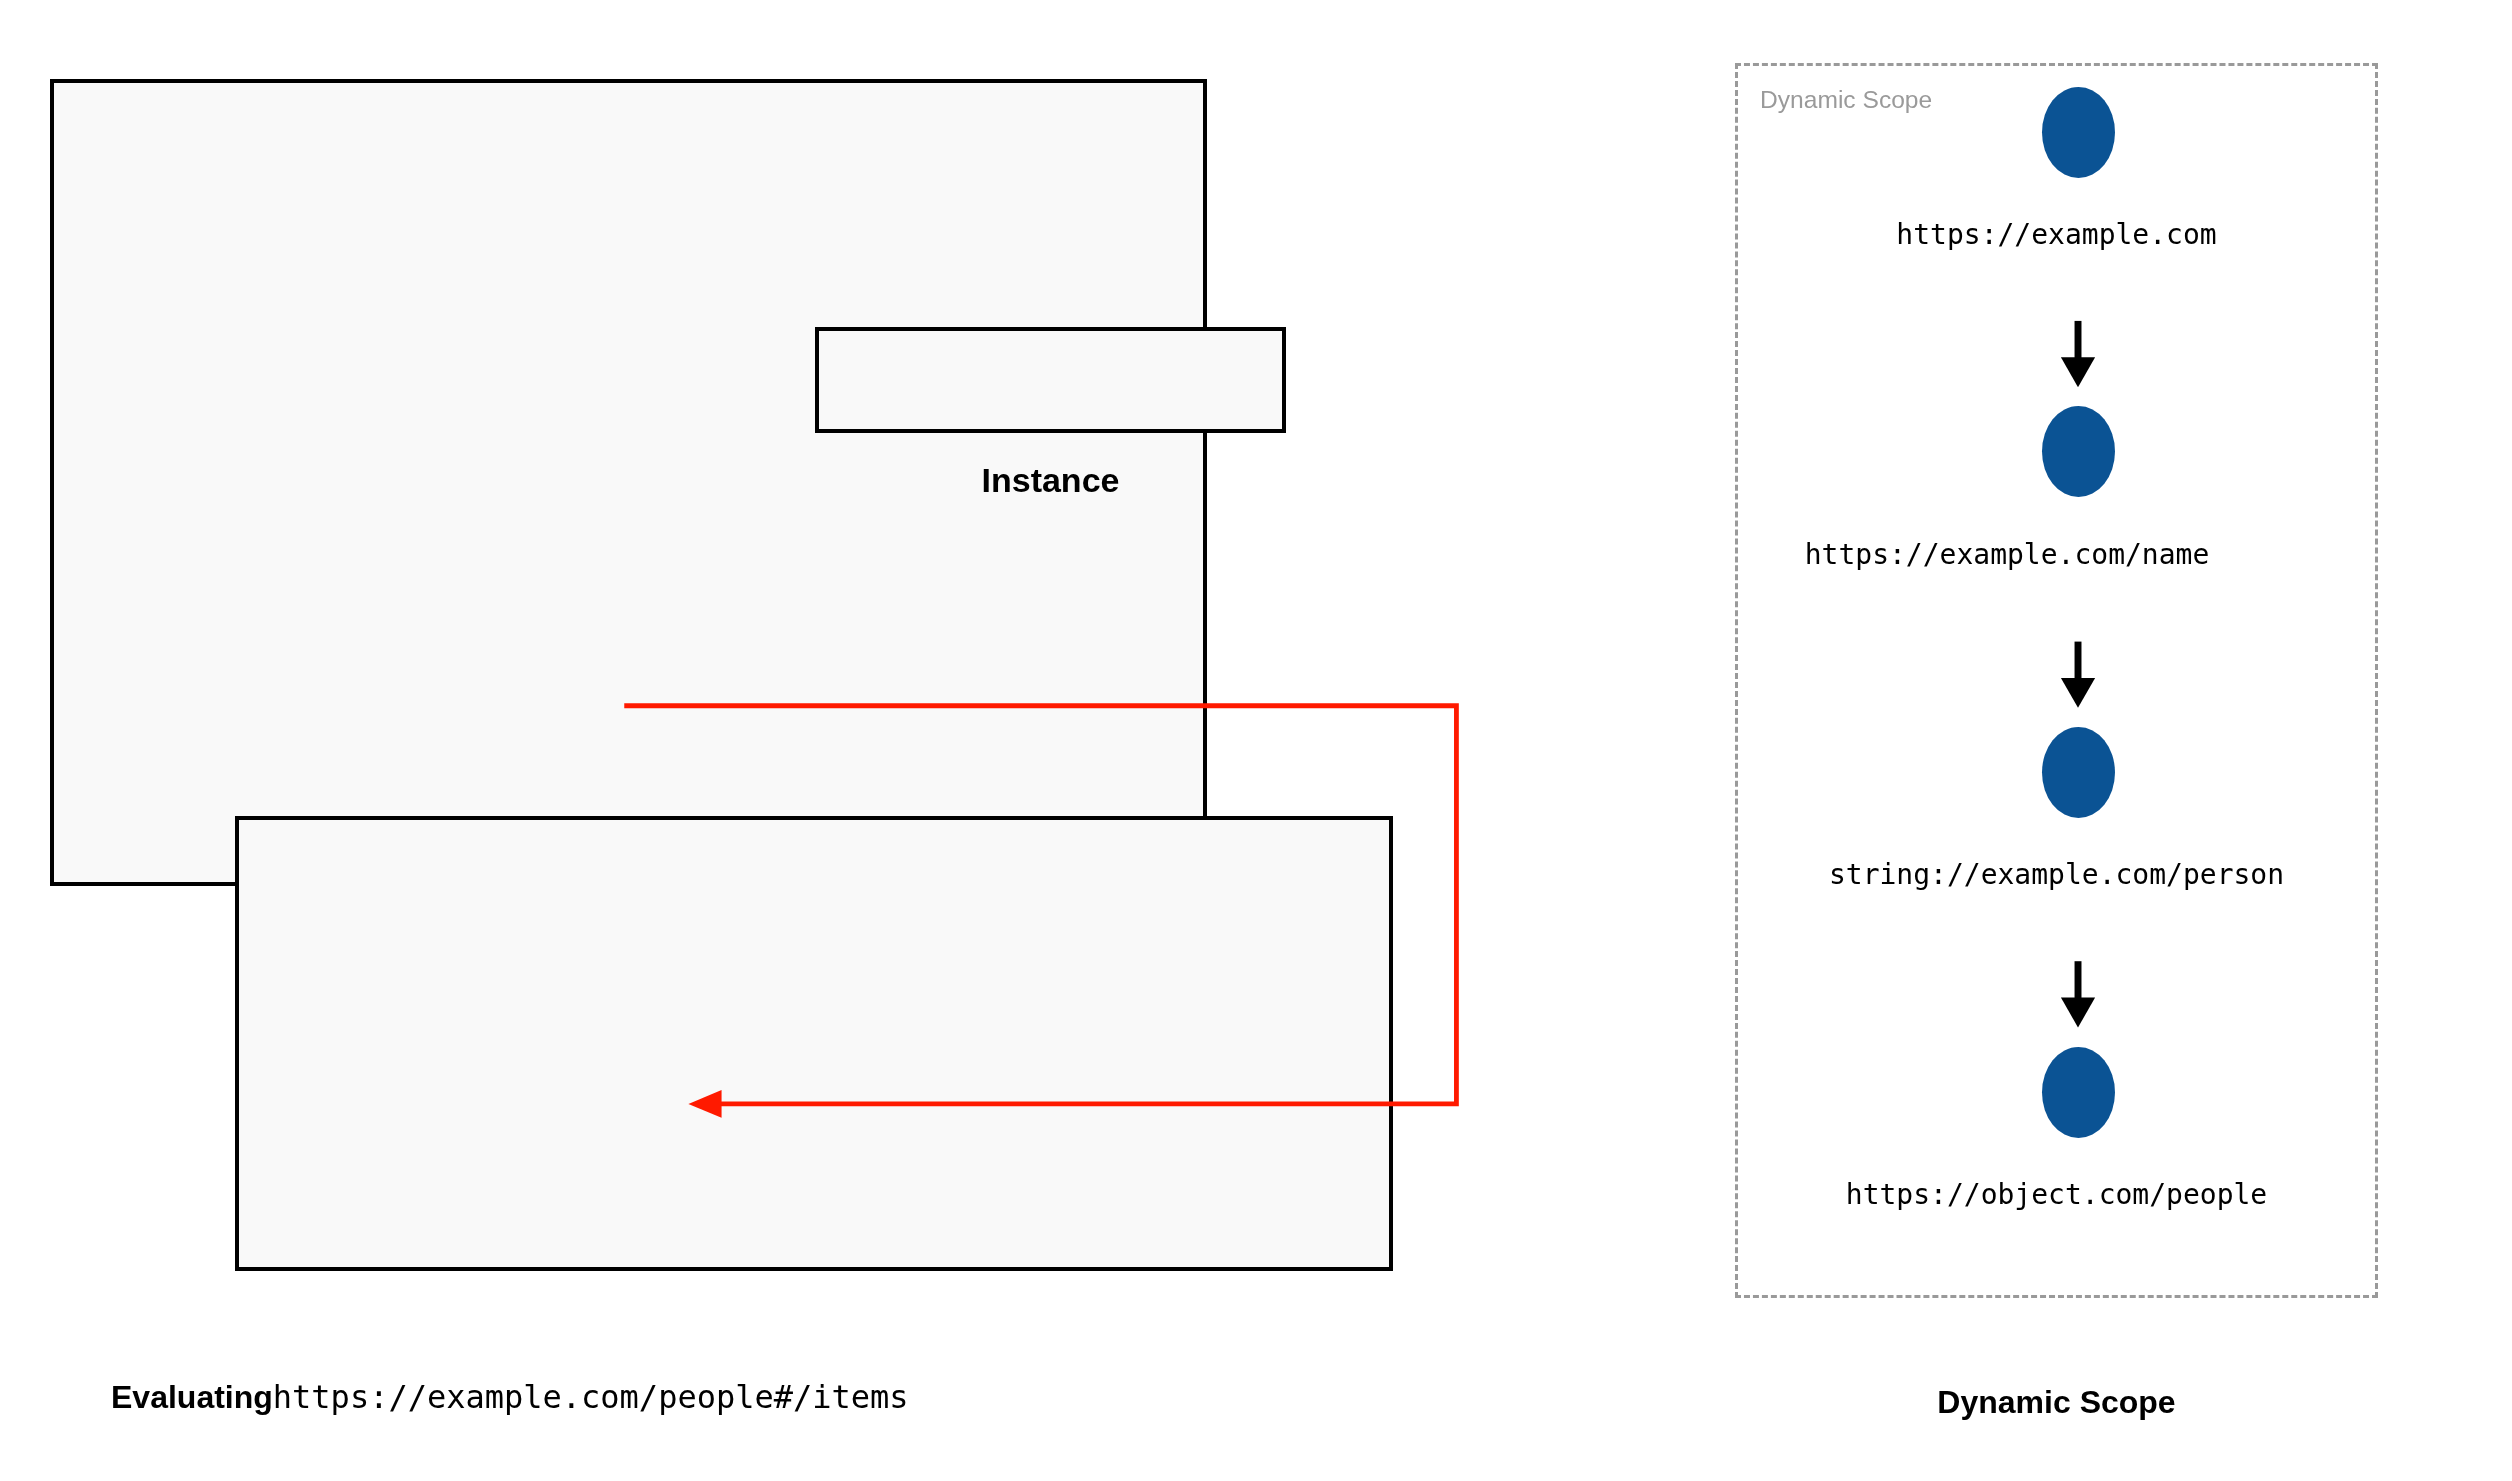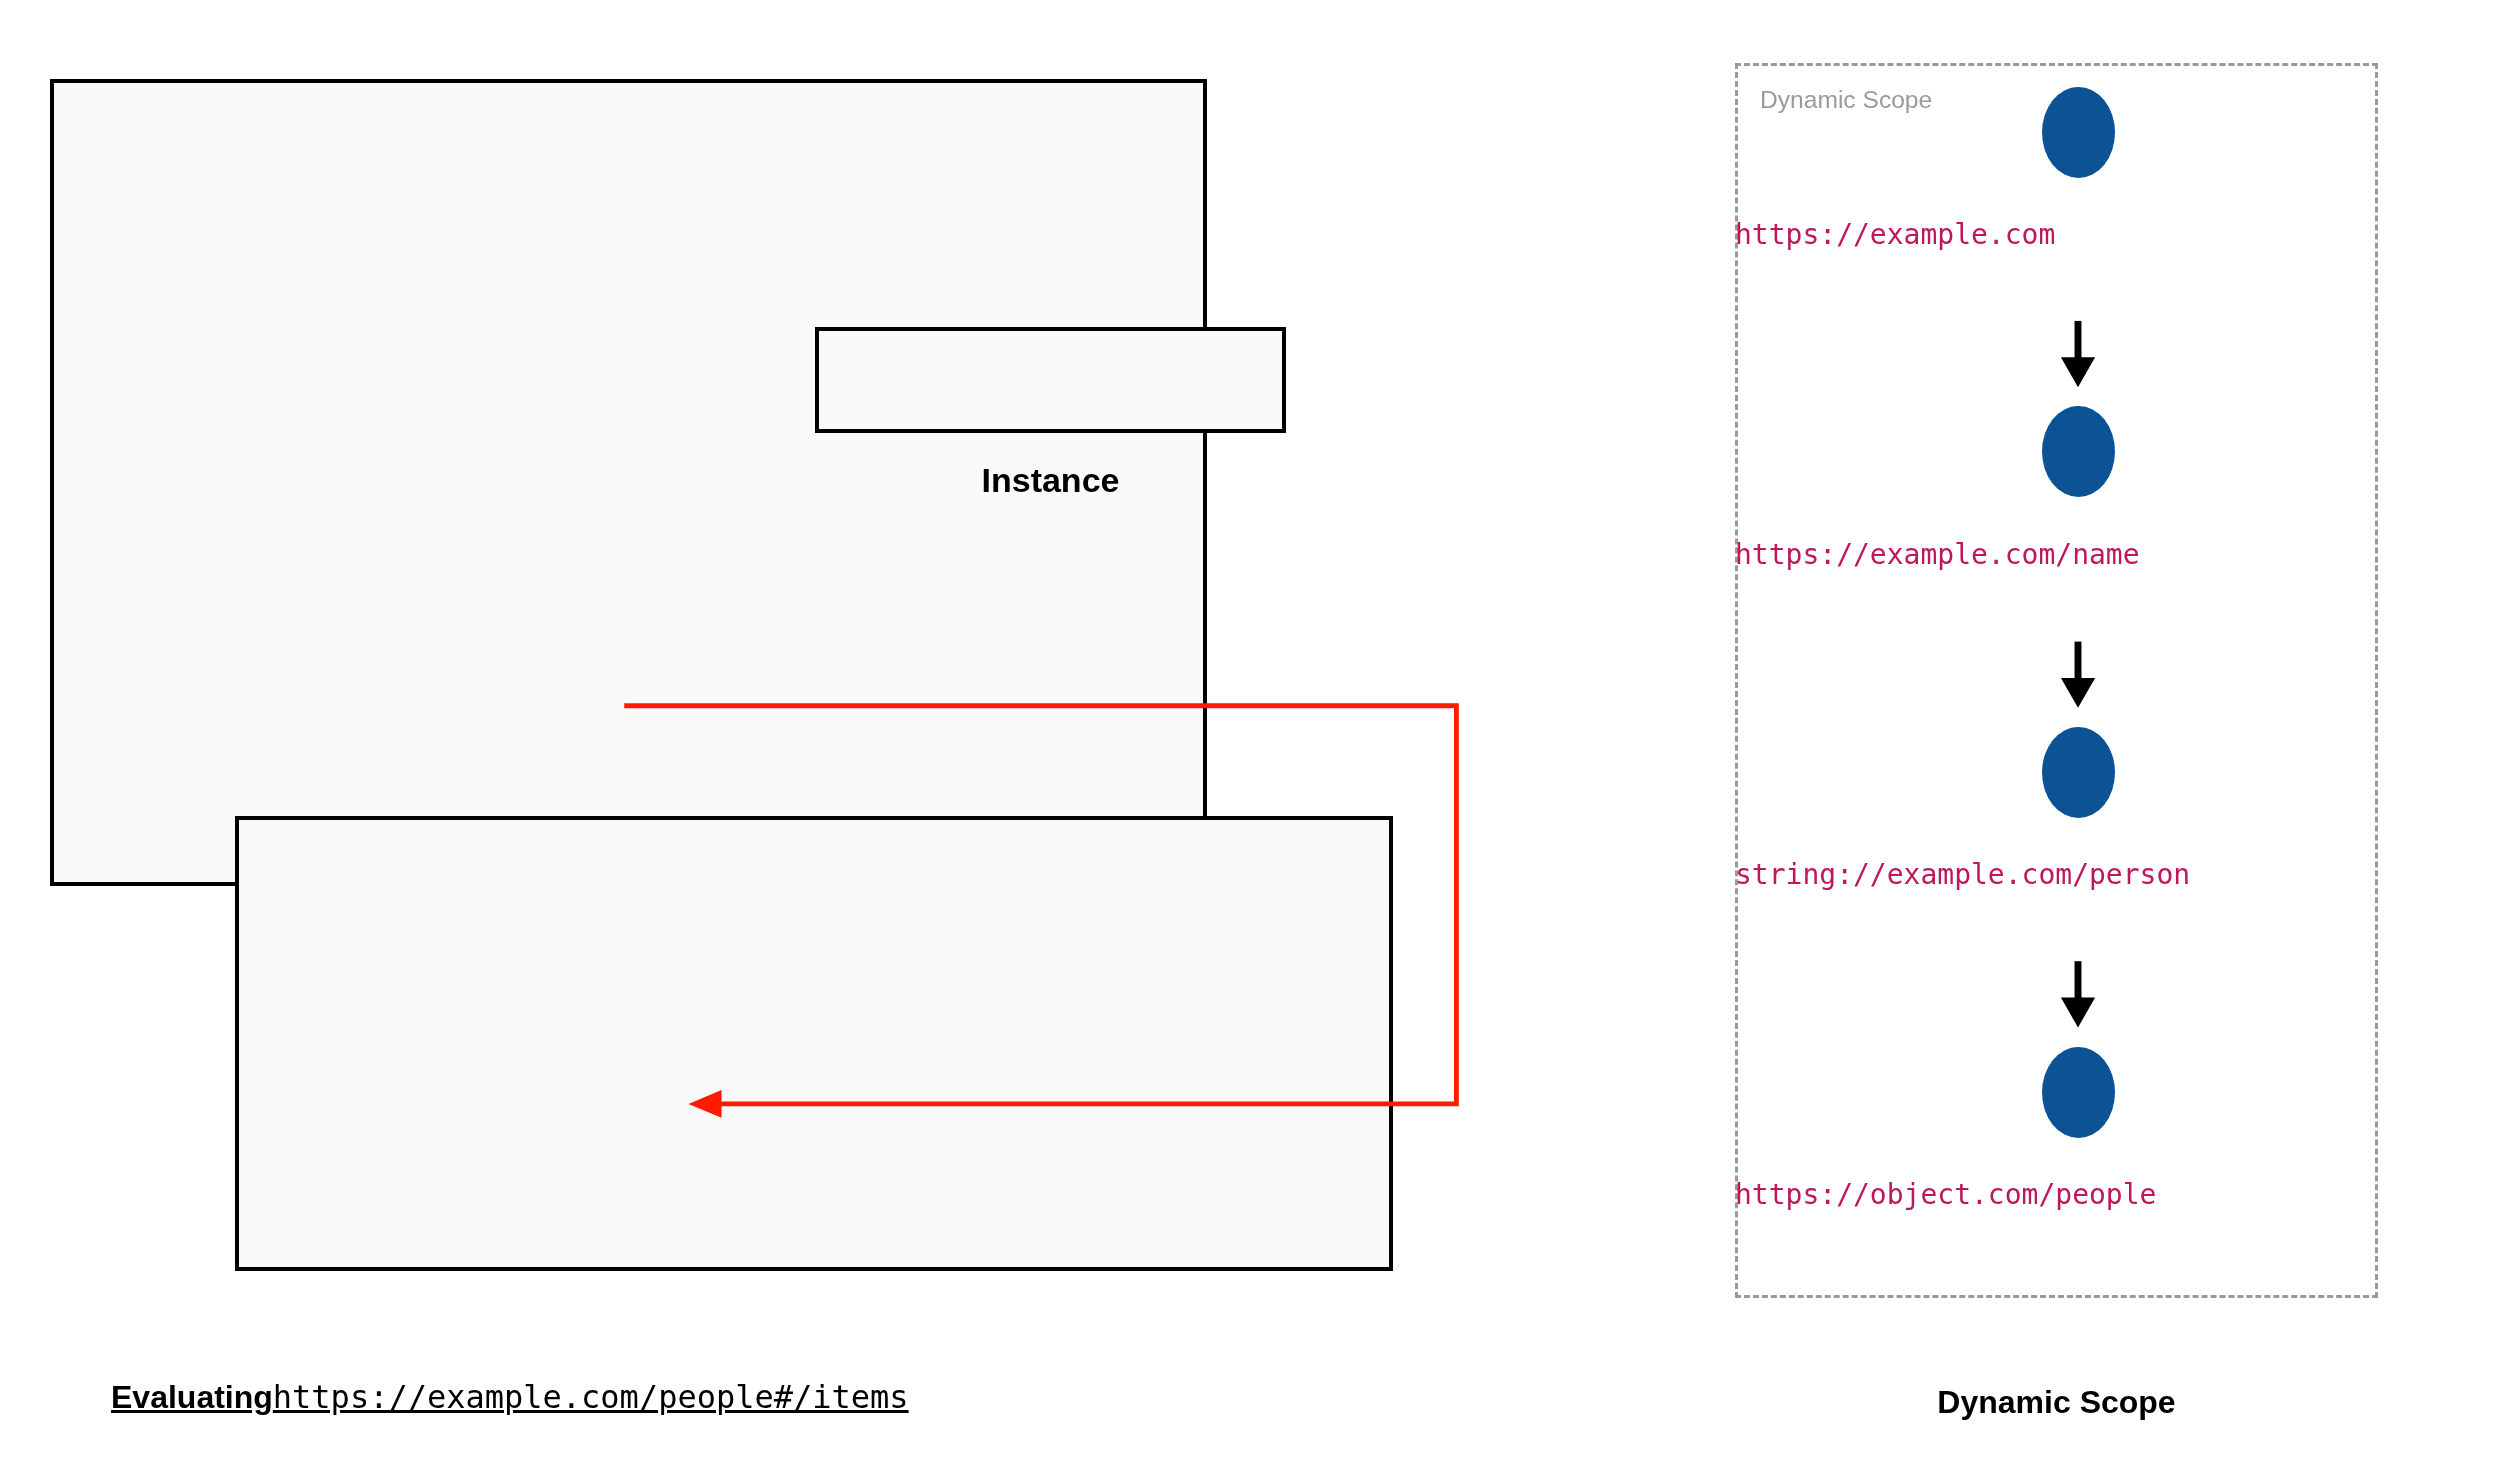--- a/index.html
+++ b/index.html
@@ -104,21 +104,20 @@
 
   
   #eval-caption {
     position: absolute;
     left: 111px;
     top: 1378px;
     font-size: 32px;
     color: #000000;
     white-space: nowrap;
     z-index: 8;
-    text-decoration: underline;
   }
   #eval-caption .eval-word {
     font-family: "Liberation Sans", sans-serif;
     font-weight: bold;
   }
   #eval-caption .eval-uri {
     font-family: "DejaVu Sans Mono", monospace;
     font-weight: normal;
   }
 
@@ -151,23 +150,23 @@
     position: absolute;
     width: 73px;
     height: 91px;
     border-radius: 50%;
     background: #0b5394;
   }
   .scope-label {
     position: absolute;
     font-family: "DejaVu Sans Mono", monospace;
     font-size: 28px;
-    color: #be185d;
+    color: #000000;
     white-space: nowrap;
-    text-align: left;
+    text-align: center;
   }
   #scope-arrows {
     position: absolute;
     left: 0;
     top: 0;
     width: 2512px;
     height: 1482px;
     z-index: 3;
     pointer-events: none;
   }

